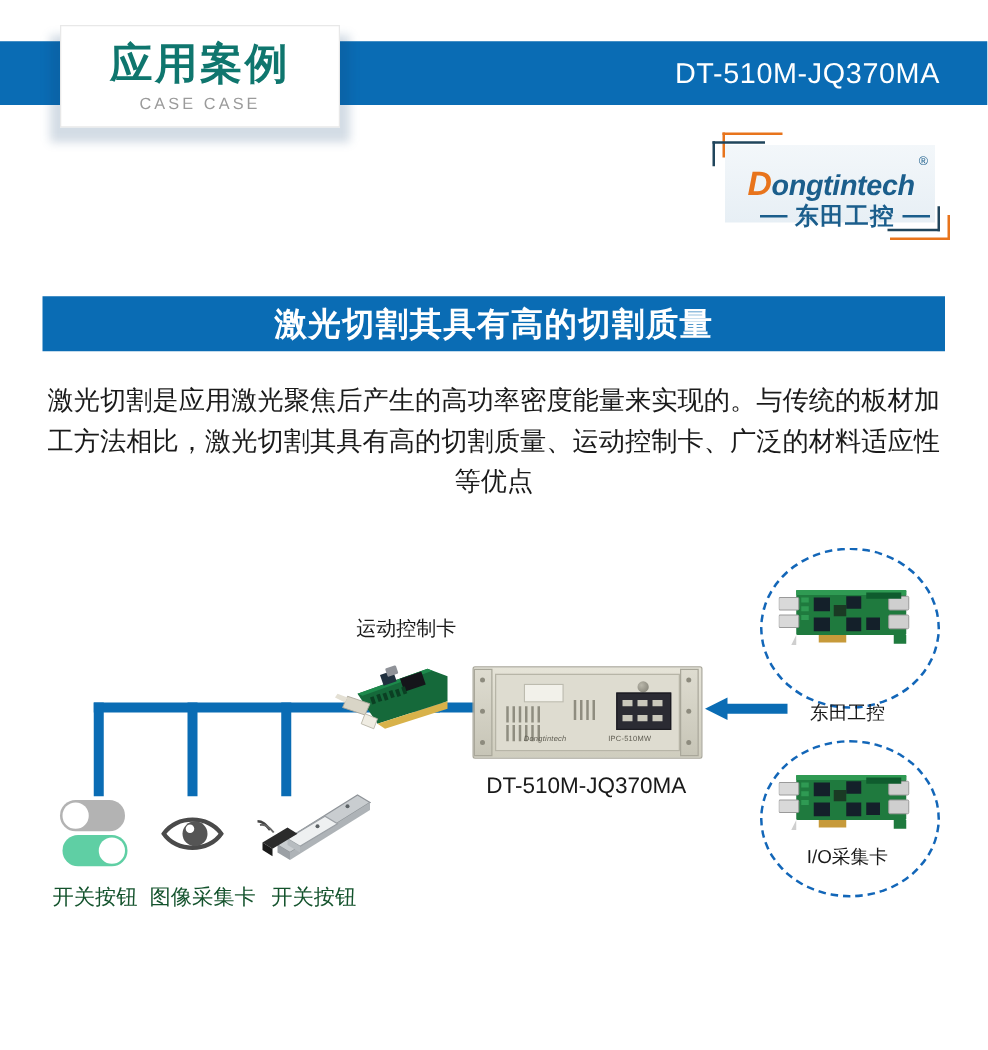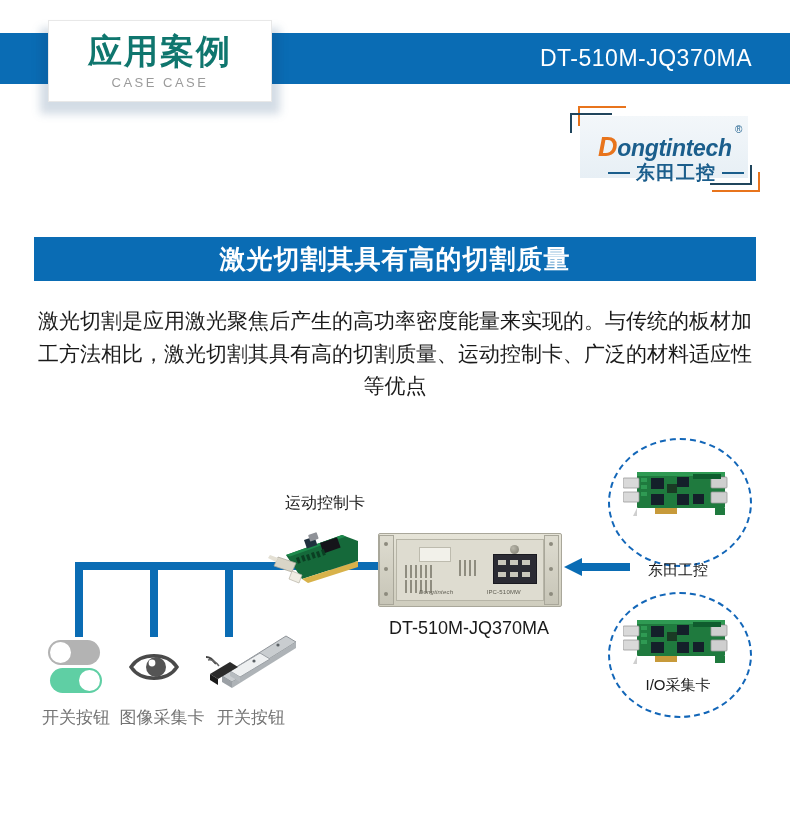--- a/index.html
+++ b/index.html
@@ -168,21 +168,21 @@
   .toggle{position:absolute;width:52px;height:25px;border-radius:13px;}
   #toggle-off{top:0;left:0;background:#b3b3b3;}
   #toggle-on{top:28px;left:2px;background:#5fcfa4;}
   .toggle-knob{position:absolute;top:2px;width:21px;height:21px;border-radius:50%;background:#ffffff;}
   #knob-off{left:2px;}
   #knob-on{right:2px;}
 
   #icon-eye{position:absolute;left:128px;top:648px;width:52px;height:38px;}
   #icon-motor{position:absolute;left:200px;top:630px;width:100px;height:60px;}
 
-  .dev-label{position:absolute;font-size:17px;color:#737373;text-align:center;}
+  .dev-label{position:absolute;font-size:17px;color:#14532d;text-align:center;}
   #label-switch{left:26px;top:706px;width:100px;}
   #label-status{left:112px;top:706px;width:100px;}
   #label-motor{left:199px;top:706px;width:104px;}
 </style>
 </head>
 <body>
 
 <div id="header">
   <div id="header-bar"></div>
   <div id="header-shadow"></div>

